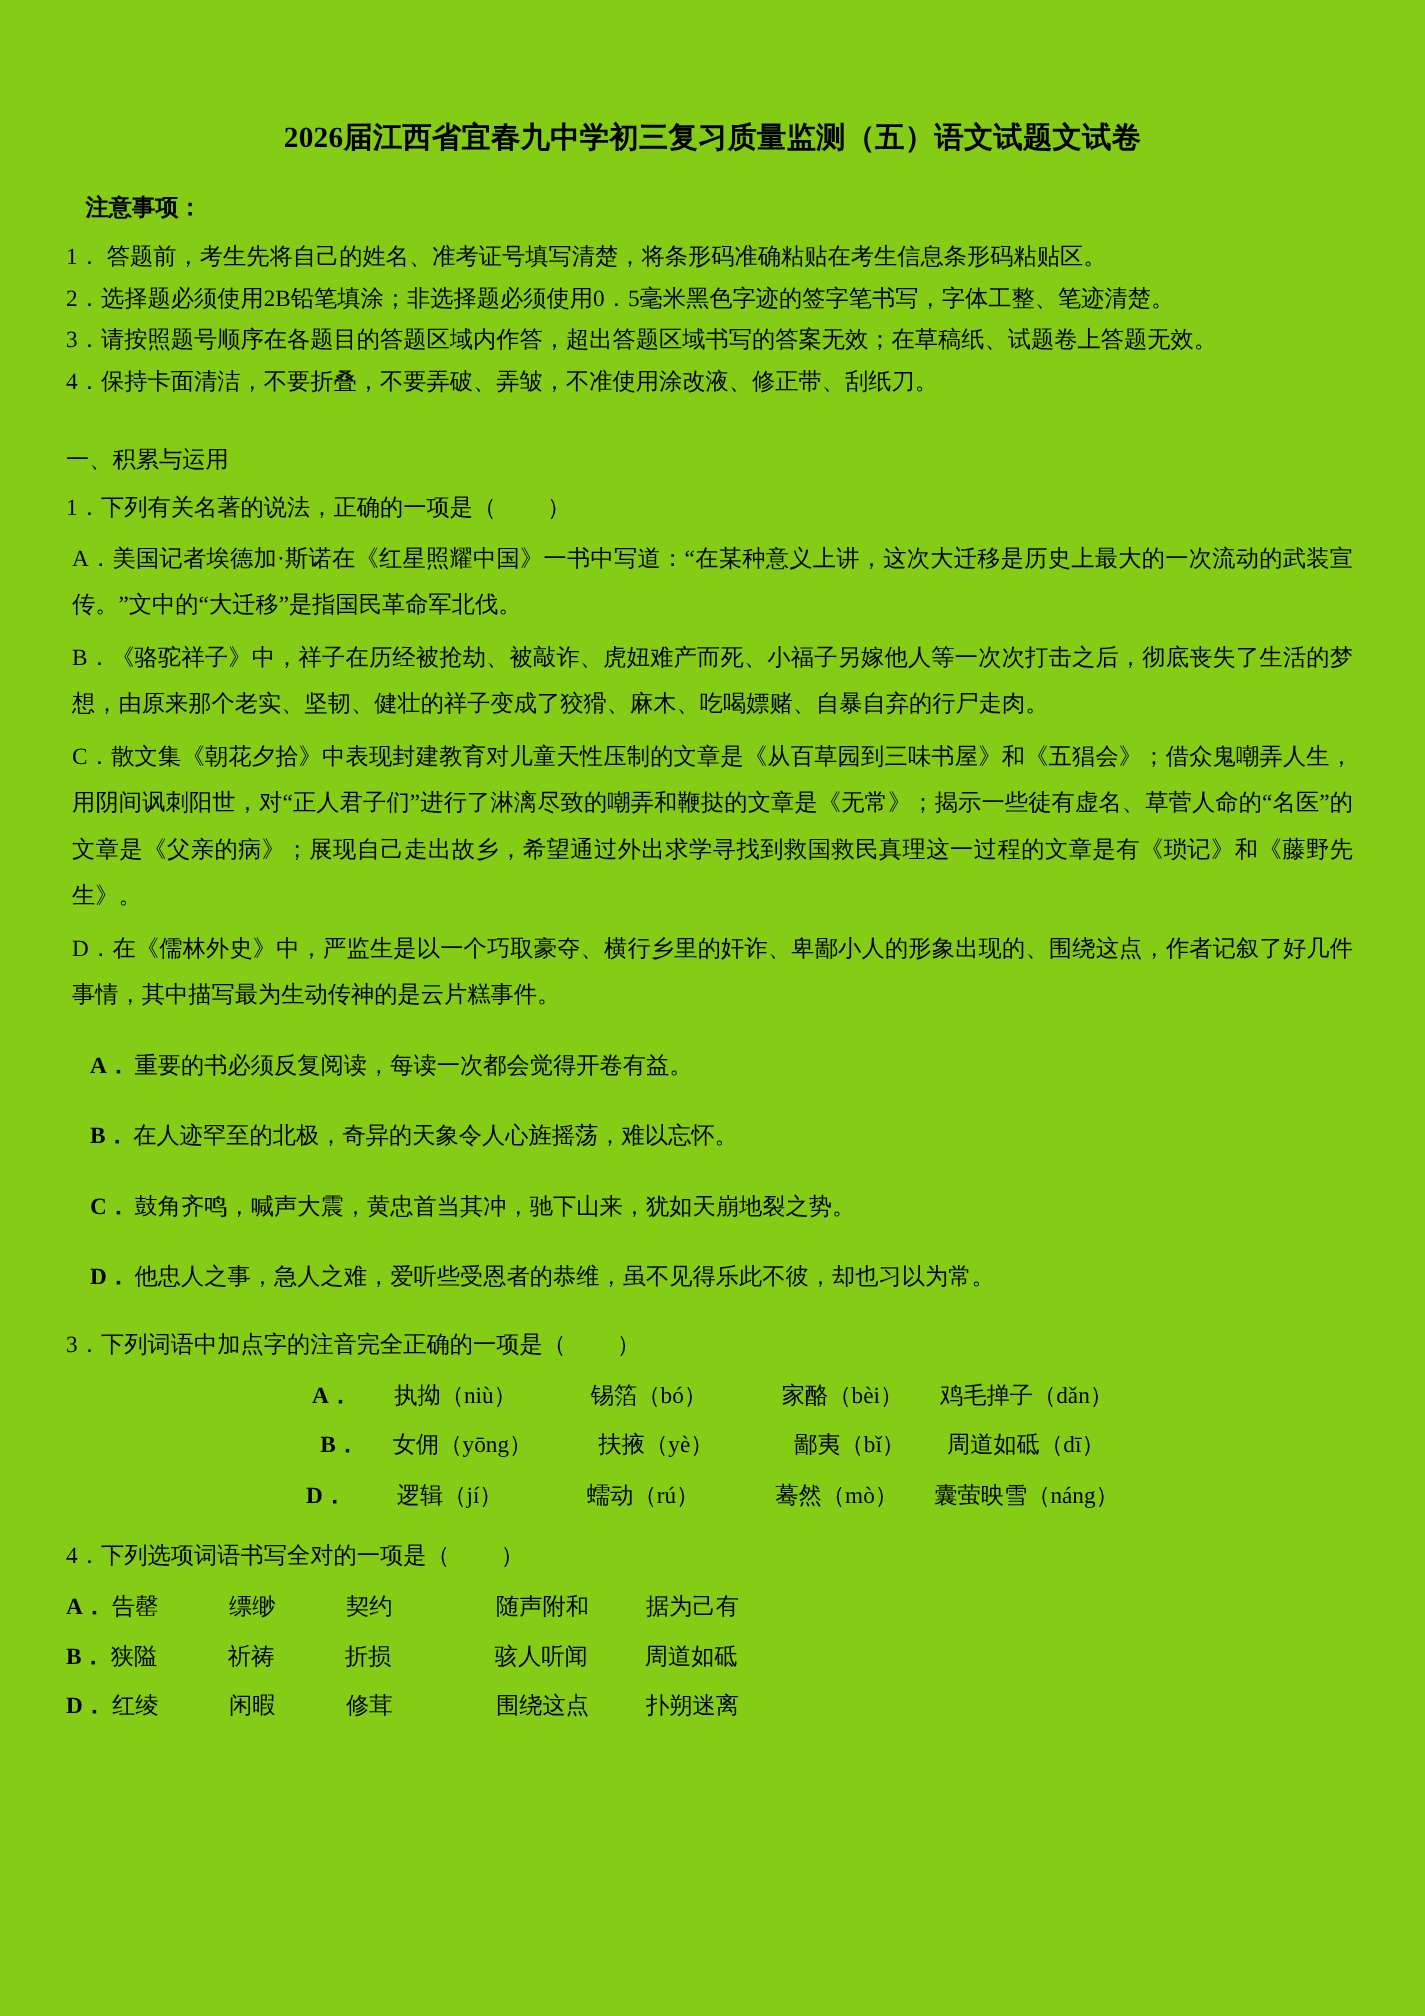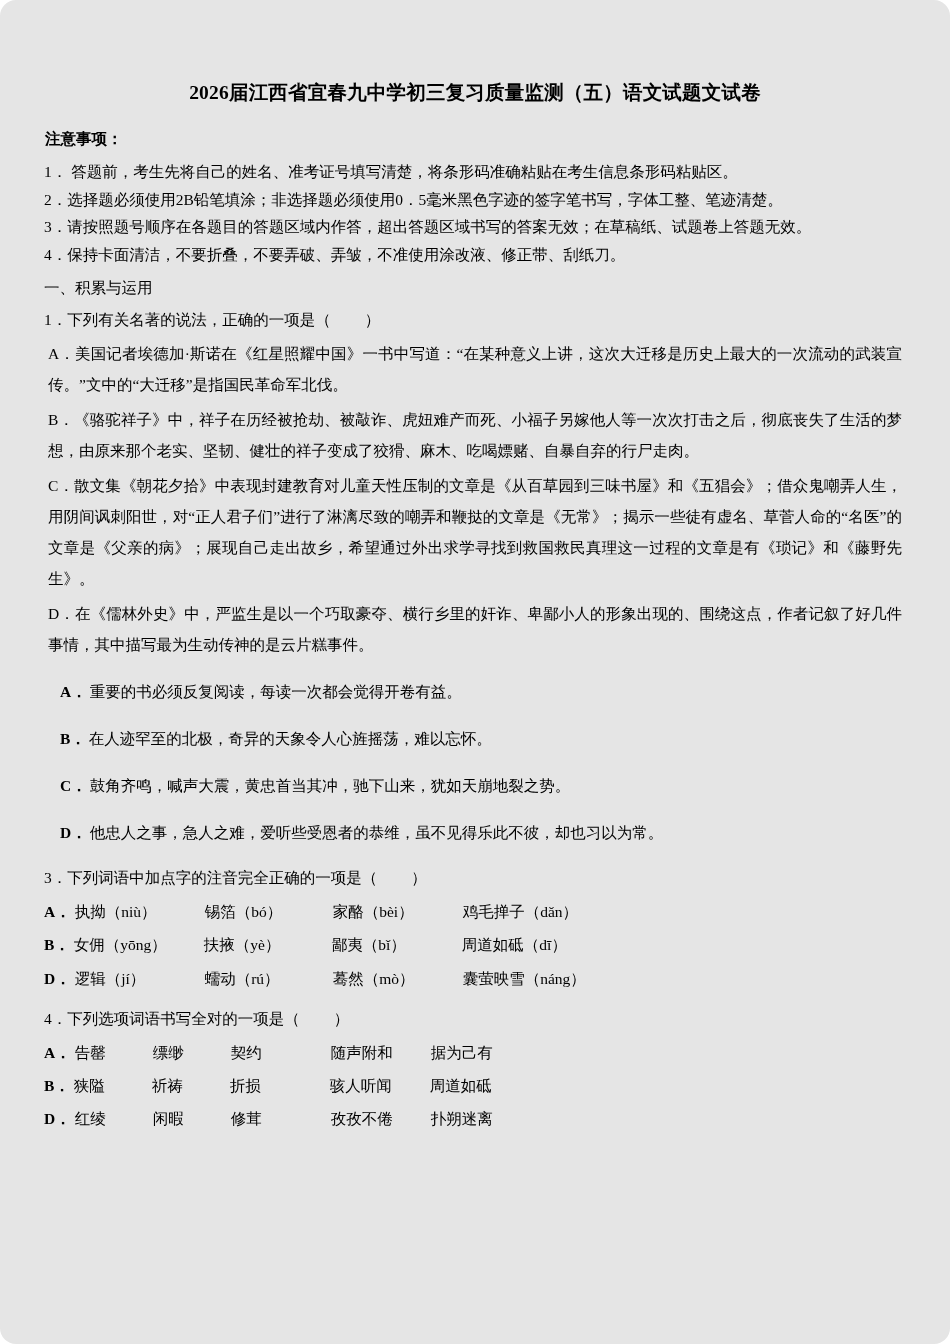--- a/index.html
+++ b/index.html
@@ -11,46 +11,45 @@
     width: 950px;
     min-height: 1344px;
     font-family: "Liberation Serif", "DejaVu Serif", serif;
     color: #000000;
   }
   .page {
     width: 950px;
     min-height: 1344px;
     box-sizing: border-box;
     padding: 78px 44px 40px 44px;
-    background: #e5e5e5;
-    border-radius: 16px;
+    background: #84cc16;
   }
   .doc-title {
     text-align: center;
     font-size: 19.5px;
     font-weight: bold;
     letter-spacing: 0.2px;
     margin: 0 0 20px 0;
     line-height: 1.5;
   }
   .notice-head {
     font-size: 15.5px;
     font-weight: bold;
-    margin: 0 0 6px 1px;
+    margin: 0 0 6px 13px;
     line-height: 1.6;
   }
   .notice-item {
     font-size: 15.5px;
     line-height: 1.78;
     margin: 0;
     text-align: justify;
   }
   .section-title {
     font-size: 15.5px;
-    margin: 7px 0 4px 0;
+    margin: 26px 0 4px 0;
     line-height: 1.7;
   }
   .q-stem {
     font-size: 15.5px;
     line-height: 1.85;
     margin: 4px 0 2px 0;
   }
   .opt {
     font-size: 15.5px;
     line-height: 2.0;
@@ -71,20 +70,21 @@
   }
   .blank {
     display: inline-block;
     width: 34px;
   }
   .pinyin-row {
     font-size: 15.5px;
     line-height: 2.15;
     margin: 0;
     white-space: nowrap;
+    text-align: center;
   }
   .pinyin-row .lab {
     font-weight: bold;
     margin-right: 4px;
   }
   .pcell {
     display: inline-block;
   }
   .w1 { width: 130px; }
   .w2 { width: 128px; }
@@ -169,16 +169,16 @@
   <p class="q-stem">
     <span>4．下列选项词语书写全对的一项是（</span><span class="blank"></span><span>）</span>
   </p>
   <p class="word-row">
     <span class="lab">A．</span><span class="wcell ww1">告罄</span><span class="wcell ww2">缥缈</span><span class="wcell ww3">契约</span><span class="wcell ww3">随声附和</span><span class="wcell ww4">据为己有</span>
   </p>
   <p class="word-row">
     <span class="lab">B．</span><span class="wcell ww1">狭隘</span><span class="wcell ww2">祈祷</span><span class="wcell ww3">折损</span><span class="wcell ww3">骇人听闻</span><span class="wcell ww4">周道如砥</span>
   </p>
   <p class="word-row">
-    <span class="lab">D．</span><span class="wcell ww1">红绫</span><span class="wcell ww2">闲暇</span><span class="wcell ww3">修茸</span><span class="wcell ww3">孜孜不倦</span><span class="wcell ww4">扑朔迷离</span>
+    <span class="lab">D．</span><span class="wcell ww1">红绫</span><span class="wcell ww2">闲暇</span><span class="wcell ww3">修茸</span><span class="wcell ww3">围绕这点</span><span class="wcell ww4">扑朔迷离</span>
   </p>
 
 </div>
 
 </body></html>

